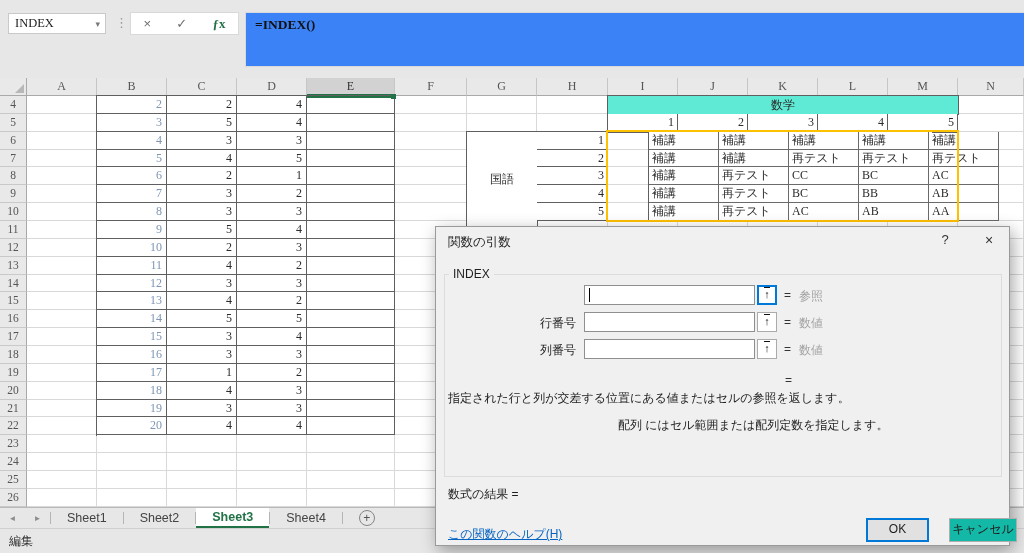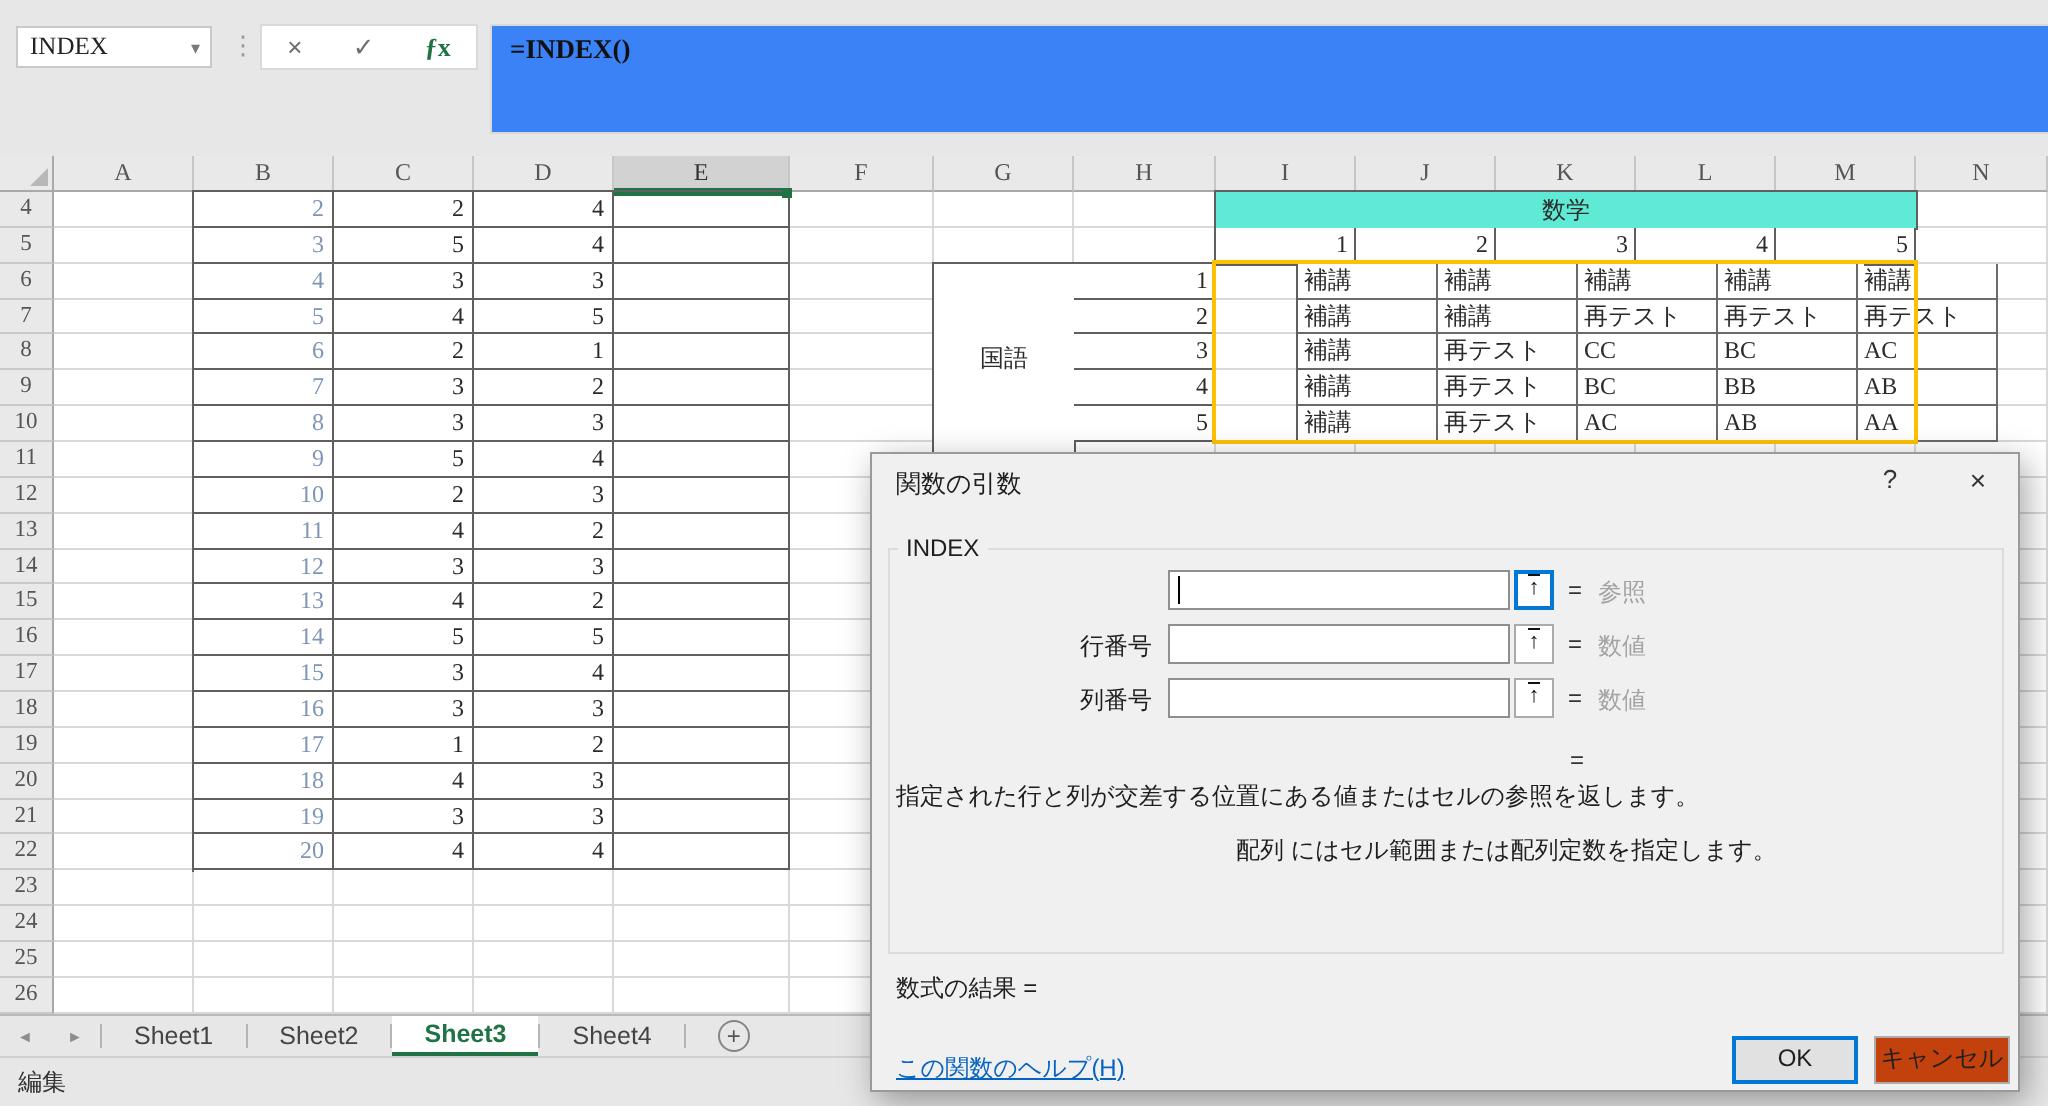--- a/index.html
+++ b/index.html
@@ -90,21 +90,21 @@
   .fld-btn b { display:inline-block; border-top:1.5px solid #111; padding-top:0; font-weight:normal; line-height:12px; }
   .fld-eq { position:absolute; left:348px; color:#333; }
   .fld-type { position:absolute; left:363px; color:#a3a3a3; }
   .dlg-eq2 { position:absolute; left:349px; top:146px; color:#333; }
   .dlg-desc { position:absolute; left:12px; top:163px; width:550px; }
   .dlg-arg { position:absolute; left:182px; top:190px; }
   .dlg-result { position:absolute; left:12px; top:259px; }
   .dlg-link { position:absolute; left:12px; top:299px; color:#0563c1; text-decoration:underline; }
   .btn-ok { position:absolute; left:430px; top:291px; width:63px; height:24px; background:#e1e1e1;
             border:2px solid #0078d7; text-align:center; line-height:19px; }
-  .btn-cancel { position:absolute; left:501px; top:291px; width:68px; height:24px; background:#c2410c;
+  .btn-cancel { position:absolute; left:513px; top:291px; width:68px; height:24px; background:#14b8a6;
                 border:1px solid #adadad; text-align:center; line-height:21px; }
 </style>
 </head>
 <body>
 
 <div id="chrome">
   <div class="namebox">
     <span>INDEX</span>
     <span class="nb-arrow">▾</span>
   </div>

